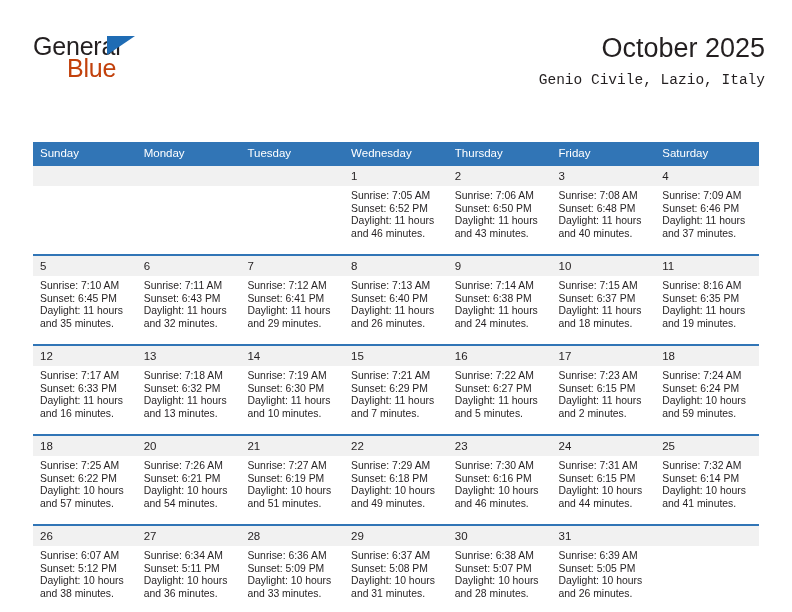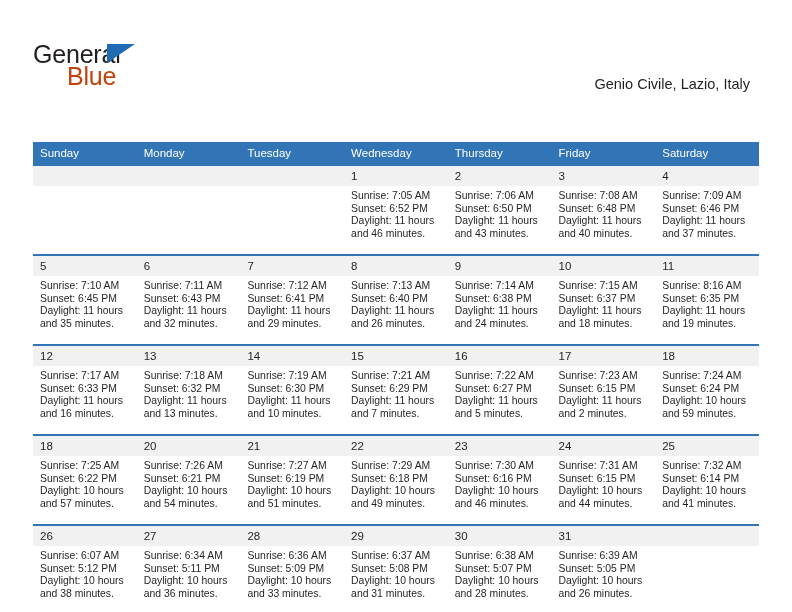--- a/index.html
+++ b/index.html
@@ -17,23 +17,23 @@
   .page {
     position: relative;
     width: 792px;
     height: 612px;
     box-sizing: border-box;
   }
 
   
   .top {
     display: flex;
-    align-items: flex-end;
+    align-items: center;
     justify-content: space-between;
-    padding: 26px 42px 0 33px;
+    padding: 26px 27px 0 33px;
     box-sizing: border-box;
     height: 94px;
   }
   .logo {
     position: relative;
     width: 118px;
     height: 52px;
   }
   .logo-general {
     font-size: 25px;
@@ -69,20 +69,21 @@
     line-height: 32px;
     color: #231f20;
     font-weight: normal;
     margin: 0;
   }
   .cal-sub {
     font-size: 14.5px;
     line-height: 20px;
     color: #231f20;
     margin: 6px 0 0 0;
+    font-family: Liberation Mono, monospace;
   }
 
   
   .cal-wrap {
     padding: 12px 33px;
     box-sizing: border-box;
     margin-top: 36px;
   }
   table.cal {
     border-collapse: collapse;
@@ -135,20 +136,21 @@
 
 <div class="page">
 
   <div class="top">
     <div class="logo">
       <span class="logo-general">General</span>
       <span class="logo-tri"></span>
       <span class="logo-blue">Blue</span>
     </div>
     <div class="title-block">
+      <h1 class="cal-title">October 2025</h1>
       <p class="cal-sub">Genio Civile, Lazio, Italy</p>
     </div>
   </div>
 
   <div class="cal-wrap">
     <table class="cal">
       <thead>
         <tr>
           <th>Sunday</th>
           <th>Monday</th>

